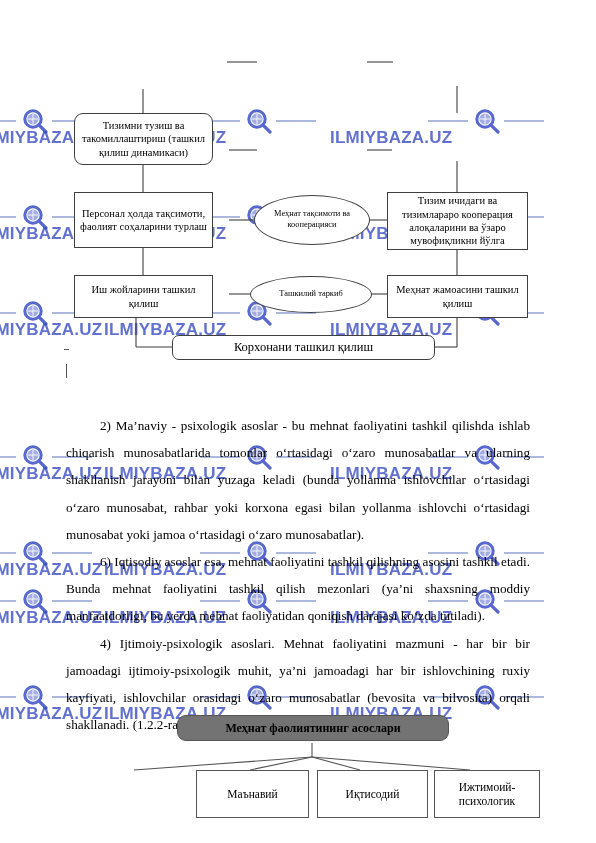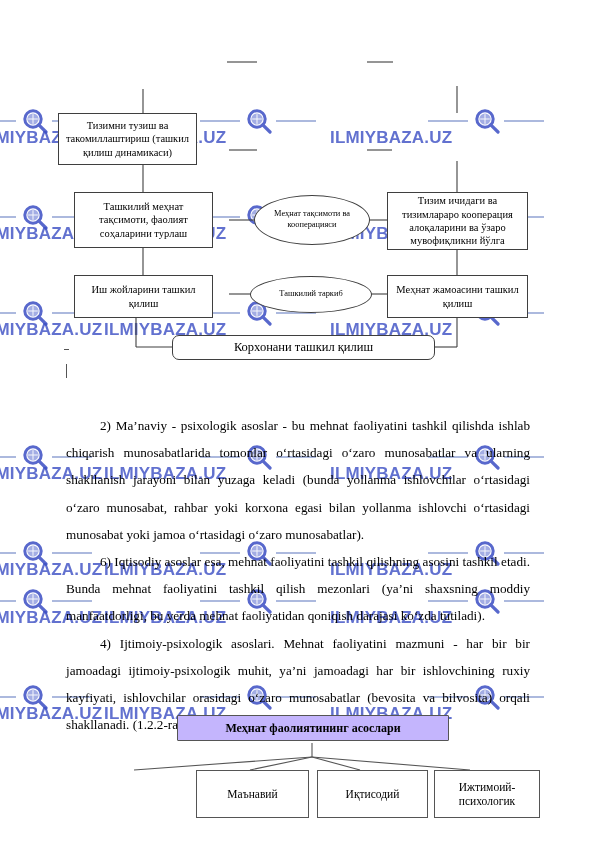--- a/index.html
+++ b/index.html
@@ -136,22 +136,22 @@
     align-items: center;
     justify-content: center;
     text-align: center;
     font-size: 11.5px;
     line-height: 1.25;
     box-sizing: border-box;
   }
   .bhead {
     position: absolute;
     border: 1px solid #555555;
-    border-radius: 1px;
-    background: #c4b5fd;
+    border-radius: 9px;
+    background: #737373;
     display: flex;
     align-items: center;
     justify-content: center;
     text-align: center;
     font-size: 12px;
     font-weight: bold;
     box-sizing: border-box;
   }
   .stray-mark {
     position: absolute;
@@ -381,27 +381,27 @@
         <line x1="229" y1="294" x2="252" y2="294"></line>
         <line x1="371" y1="294" x2="392" y2="294"></line>
 
         <line x1="136" y1="318" x2="136" y2="347"></line>
         <line x1="136" y1="347" x2="173" y2="347"></line>
         <line x1="457" y1="318" x2="457" y2="347"></line>
         <line x1="457" y1="347" x2="434" y2="347"></line>
       </g>
     </svg>
 
-    <div class="node" style="left:58px; top:113px; width:139px; height:52px;">
+    <div class="node" style="left:74px; top:113px; width:139px; height:52px;border-radius:9px;">
       <span>Тизимни тузиш ва такомиллаштириш (ташкил қилиш динамикаси)</span>
     </div>
 
 
     <div class="node" style="left:74px; top:192px; width:139px; height:56px;">
-      <span>Ташкилий меҳнат тақсимоти, фаолият соҳаларини турлаш</span>
+      <span>Персонал ҳолда тақсимоти, фаолият соҳаларини турлаш</span>
     </div>
 
     <div class="node" style="left:387px; top:192px; width:141px; height:58px;">
       <span>Тизим ичидаги ва тизимлараро кооперация алоқаларини ва ўзаро мувофиқликни йўлга</span>
     </div>
 
     <div class="node" style="left:74px; top:275px; width:139px; height:43px;">
       <span>Иш жойларини ташкил қилиш</span>
     </div>
 

